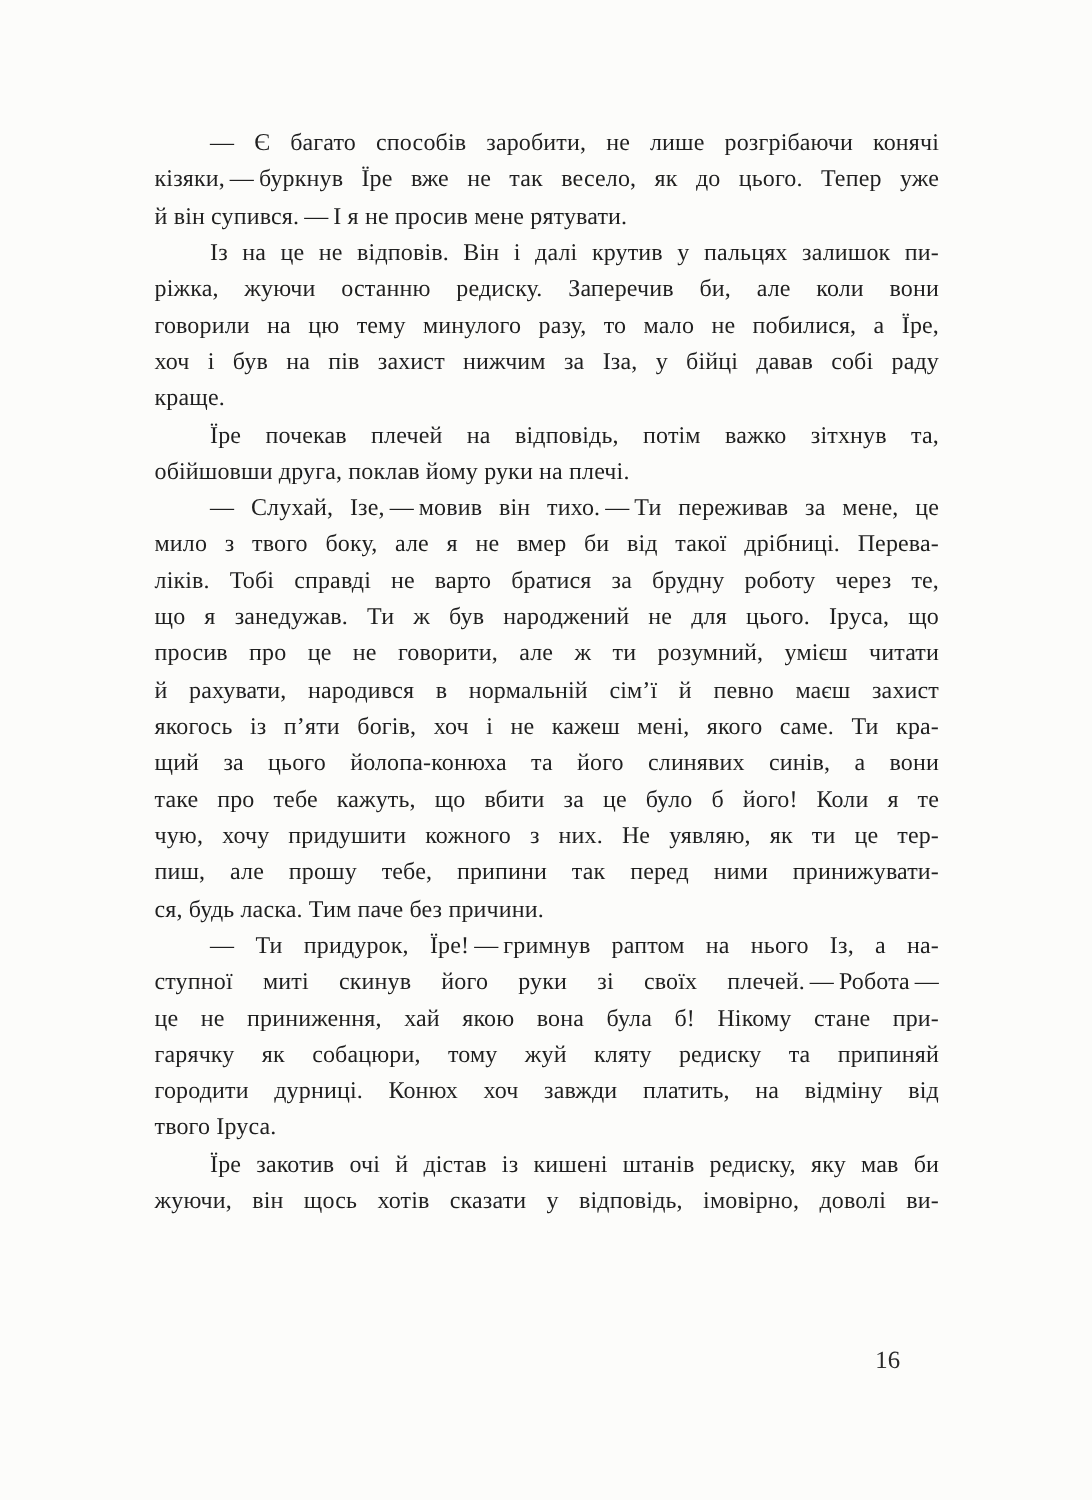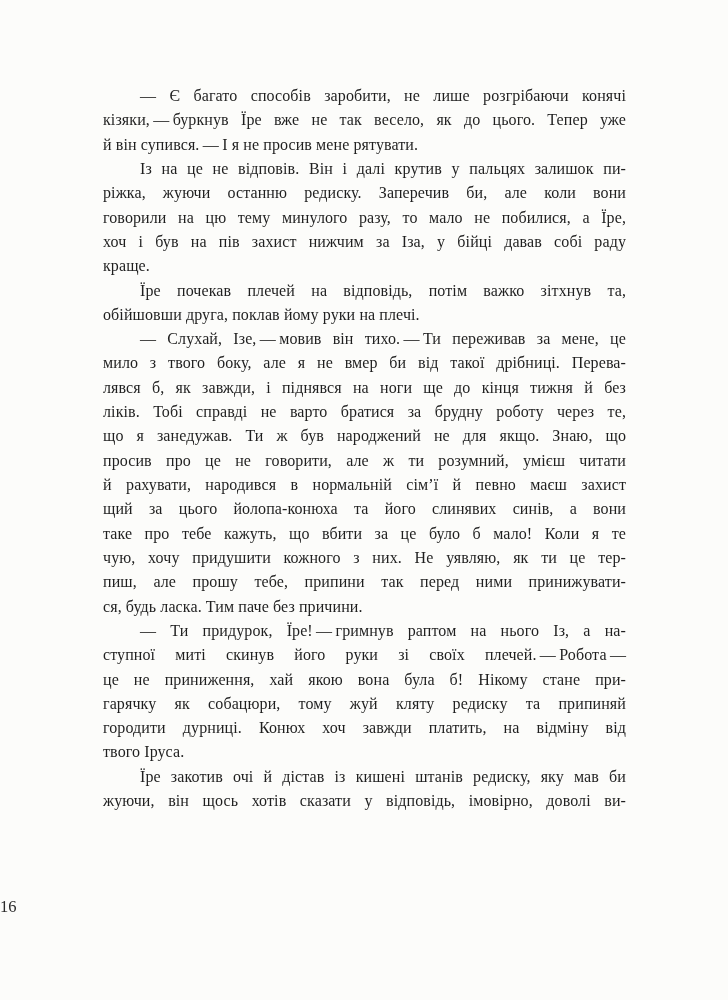--- a/index.html
+++ b/index.html
@@ -37,21 +37,21 @@
     text-align-last: justify;
   }
   .line.ind {
     text-indent: 37px;
   }
   .page-number {
     position: absolute;
     top: 897px;
     left: 0;
     width: 600px;
-    text-align: left;
+    text-align: right;
     font-size: 16.5px;
     color: #2a2a2a;
   }
 </style>
 </head>
 <body style="background: rgb(252, 252, 250);">
 
 <div class="page">
   <div class="text-block" style="color: rgb(31, 31, 31);">
       <div class="line ind just">— Є багато способів заробити, не лише розгрібаючи конячі</div>
@@ -59,27 +59,27 @@
       <div class="line">й він супився. — І я не просив мене рятувати.</div>
       <div class="line ind just">Із на це не відповів. Він і далі крутив у пальцях залишок пи-</div>
       <div class="line just">ріжка, жуючи останню редиску. Заперечив би, але коли вони</div>
       <div class="line just">говорили на цю тему минулого разу, то мало не побилися, а Їре,</div>
       <div class="line just">хоч і був на пів захист нижчим за Іза, у бійці давав собі раду</div>
       <div class="line">краще.</div>
       <div class="line ind just">Їре почекав плечей на відповідь, потім важко зітхнув та,</div>
       <div class="line">обійшовши друга, поклав йому руки на плечі.</div>
       <div class="line ind just">— Слухай, Ізе, — мовив він тихо. — Ти переживав за мене, це</div>
       <div class="line just">мило з твого боку, але я не вмер би від такої дрібниці. Перева-</div>
-      <div class="line just">лявся б, як завжди, і піднявся на ноги ще до кінця тижня й без</div>
       <div class="line just">ліків. Тобі справді не варто братися за брудну роботу через те,</div>
-      <div class="line just">що я занедужав. Ти ж був народжений не для якщо. Знаю, що</div>
+      <div class="line just">що я занедужав. Ти ж був народжений не для цього. Іруса, що</div>
       <div class="line just">просив про це не говорити, але ж ти розумний, умієш читати</div>
       <div class="line just">й рахувати, народився в нормальній сім’ї й певно маєш захист</div>
+      <div class="line just">якогось із п’яти богів, хоч і не кажеш мені, якого саме. Ти кра-</div>
       <div class="line just">щий за цього йолопа-конюха та його слинявих синів, а вони</div>
-      <div class="line just">таке про тебе кажуть, що вбити за це було б мало! Коли я те</div>
+      <div class="line just">таке про тебе кажуть, що вбити за це було б його! Коли я те</div>
       <div class="line just">чую, хочу придушити кожного з них. Не уявляю, як ти це тер-</div>
       <div class="line just">пиш, але прошу тебе, припини так перед ними принижувати-</div>
       <div class="line">ся, будь ласка. Тим паче без причини.</div>
       <div class="line ind just">— Ти придурок, Їре! — гримнув раптом на нього Із, а на-</div>
       <div class="line just">ступної миті скинув його руки зі своїх плечей. — Робота —</div>
       <div class="line just">це не приниження, хай якою вона була б! Нікому стане при-</div>
       <div class="line just">гарячку як собацюри, тому жуй кляту редиску та припиняй</div>
       <div class="line just">городити дурниці. Конюх хоч завжди платить, на відміну від</div>
       <div class="line">твого Іруса.</div>
       <div class="line ind just">Їре закотив очі й дістав із кишені штанів редиску, яку мав би</div>

